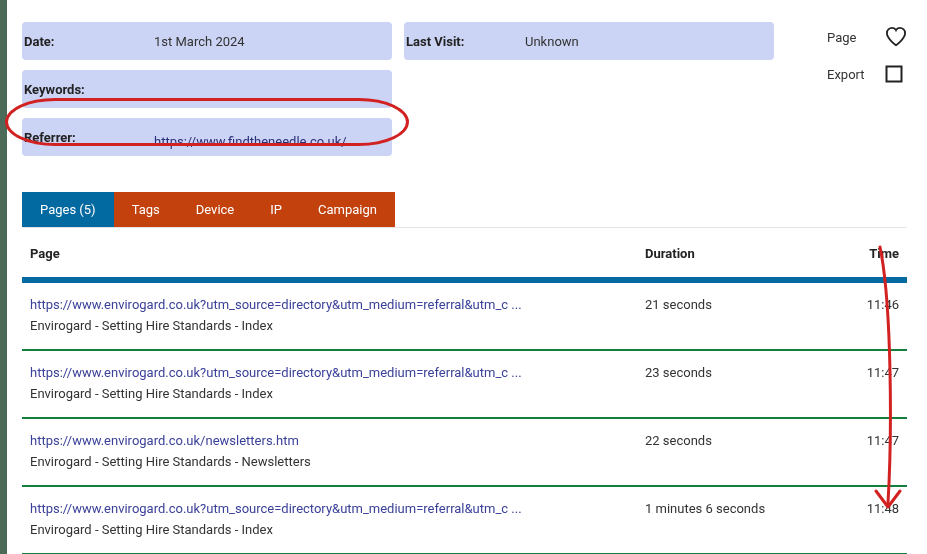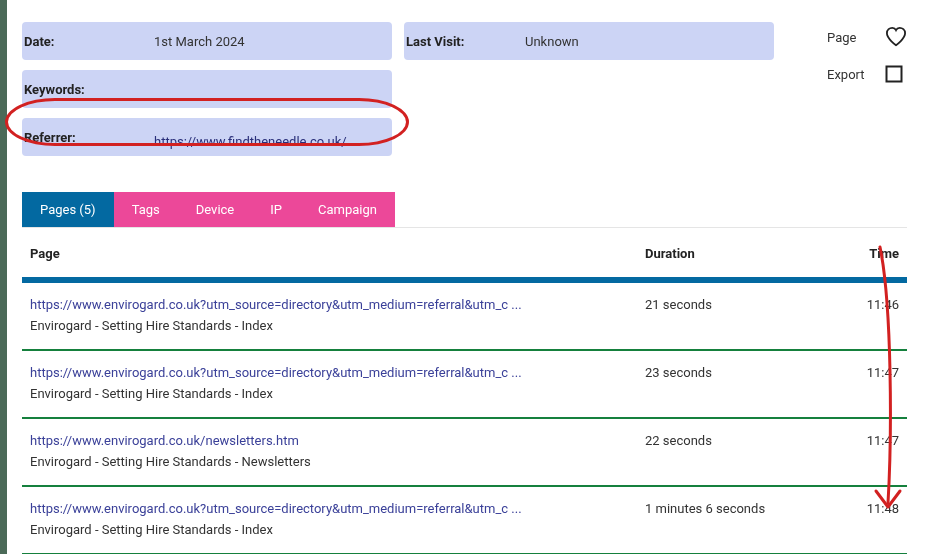--- a/index.html
+++ b/index.html
@@ -65,21 +65,21 @@
 
   .tabs {
     display: flex;
     margin-top: 26px;
     border-bottom: 1px solid #e5e5e5;
   }
   .tab {
     padding: 10px 18px;
     font-size: 13px;
     color: #fff;
-    background: #ec4899;
+    background: #c2410c;
     cursor: pointer;
   }
   .tab.active {
     background: #0369a1;
   }
 
   table.pages {
     width: 100%;
     border-collapse: collapse;
     margin-top: 0;

